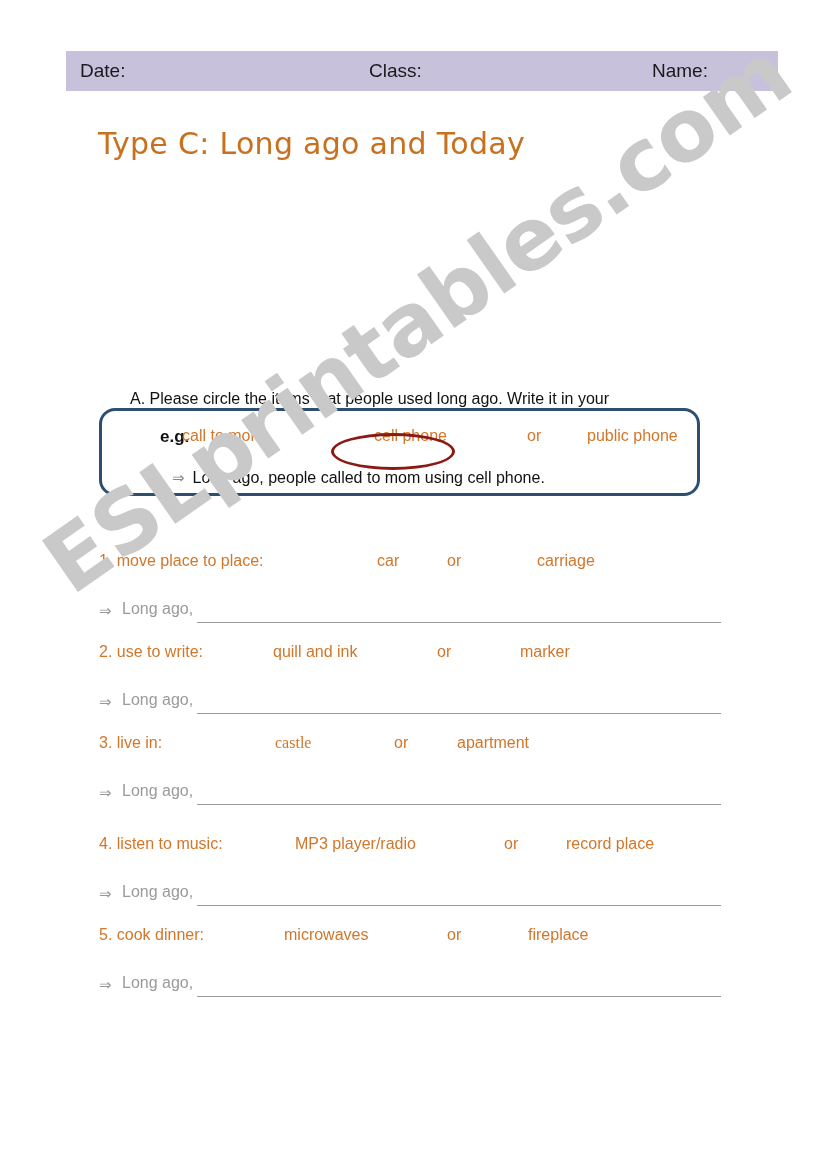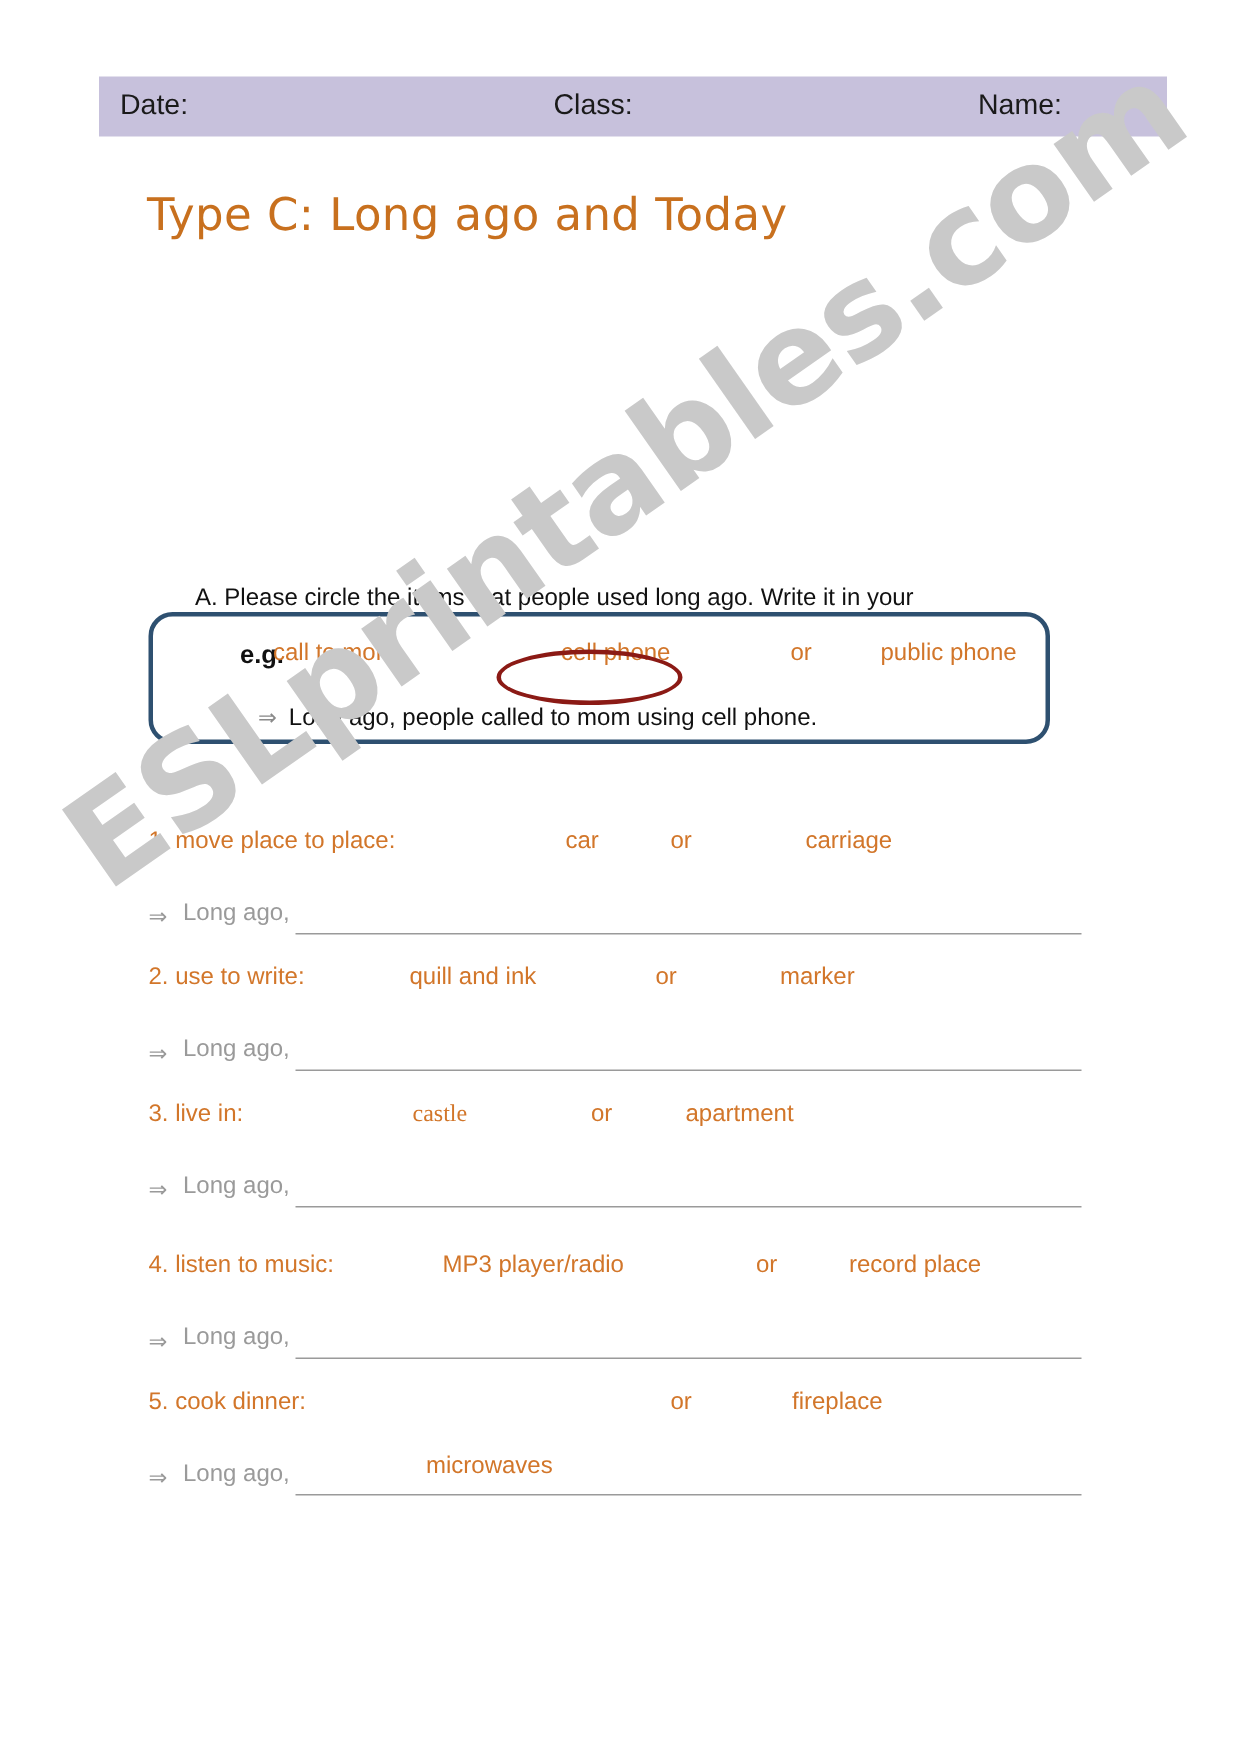--- a/index.html
+++ b/index.html
@@ -316,21 +316,21 @@
     <div class="answer-line" style="top:48px;">
       <span class="arrow">⇒</span>
       <span class="lbl">Long ago,</span>
       <span class="rule"></span>
     </div>
   </div>
 
   <div class="qitem" style="top:926px;">
     <div class="q-line">
       <span class="q-seg q-prompt">5. cook dinner:</span>
-      <span class="q-seg" style="left:185px;margin-top:43px;">microwaves</span>
+      <span class="q-seg" style="left:185px;">microwaves</span>
       <span class="q-seg" style="left:348px;">or</span>
       <span class="q-seg" style="left:429px;">fireplace</span>
     </div>
     <div class="answer-line" style="top:48px;">
       <span class="arrow">⇒</span>
       <span class="lbl">Long ago,</span>
       <span class="rule"></span>
     </div>
   </div>
 

